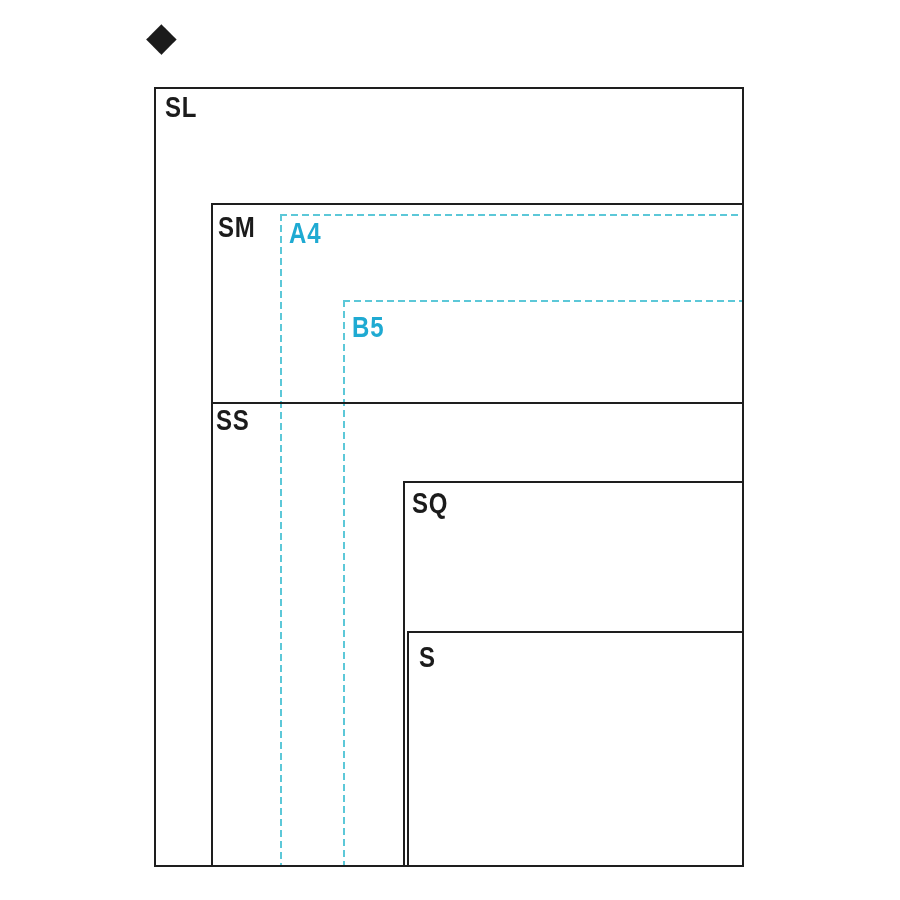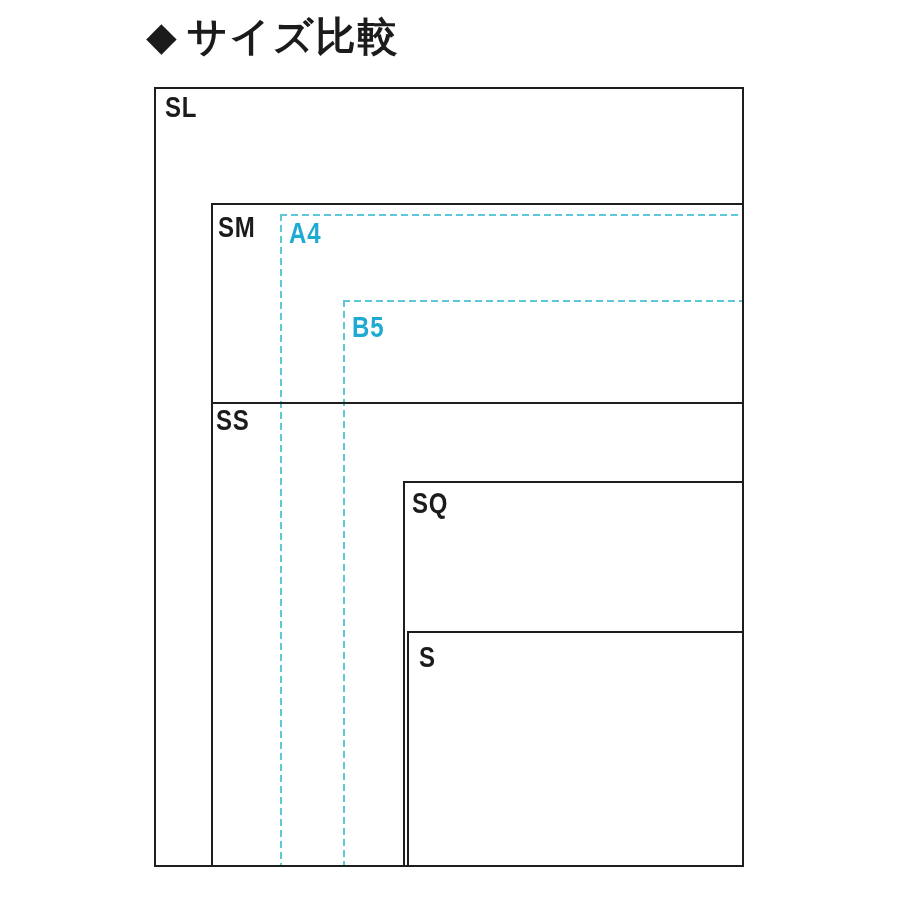--- a/index.html
+++ b/index.html
@@ -65,21 +65,20 @@
   .size-label.cyan {
     color: #1faad2;
   }
 </style>
 </head>
 <body>
 
 <div id="canvas">
   <div class="title">
     <span class="title-marker">◆</span>
-    <span>サイズ比較</span>
   </div>
   <div>
       <div class="rect-solid" style="left: 154px; top: 87px; width: 590px; height: 780px; border-color: rgb(30, 30, 30);"></div>
       <div class="size-label" style="left: 165px; top: 92px; color: rgb(27, 27, 27);">SL</div>
       <div class="rect-solid" style="left: 211px; top: 203px; width: 533px; height: 664px; border-color: rgb(30, 30, 30);"></div>
       <div class="size-label" style="left: 218px; top: 212px; color: rgb(27, 27, 27);">SM</div>
       <div class="dash-h" style="left: 280px; top: 214px; width: 462px; background: repeating-linear-gradient(90deg, rgb(92, 200, 216) 0px, rgb(92, 200, 216) 7px, transparent 7px, transparent 11px);"></div>
       <div class="dash-v" style="left: 280px; top: 214px; height: 651px; background: repeating-linear-gradient(rgb(92, 200, 216) 0px, rgb(92, 200, 216) 7px, transparent 7px, transparent 11px);"></div>
       <div class="size-label cyan" style="left: 289px; top: 218px; color: rgb(31, 170, 210);">A4</div>
       <div class="dash-h" style="left: 343px; top: 300px; width: 399px; background: repeating-linear-gradient(90deg, rgb(92, 200, 216) 0px, rgb(92, 200, 216) 7px, transparent 7px, transparent 11px);"></div>

